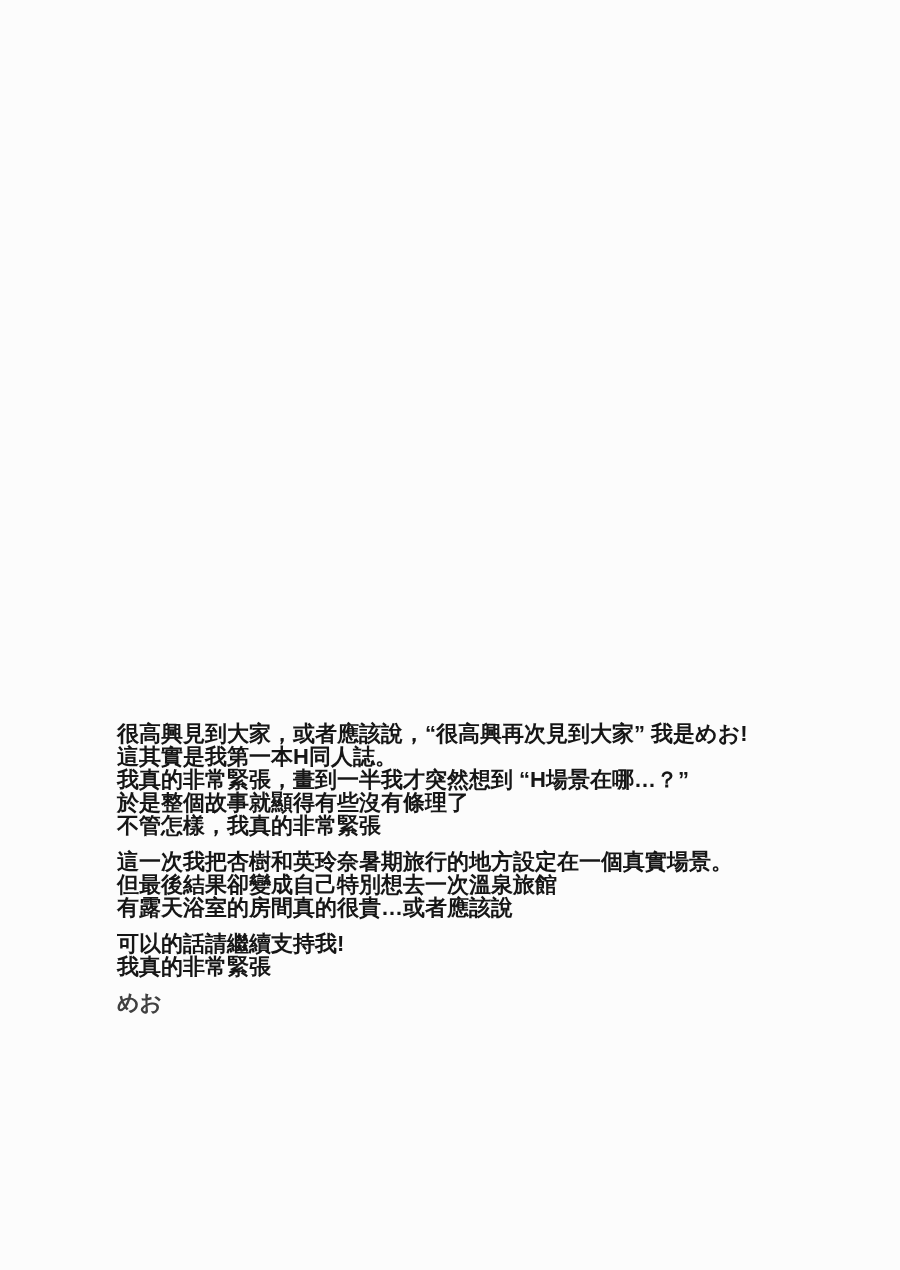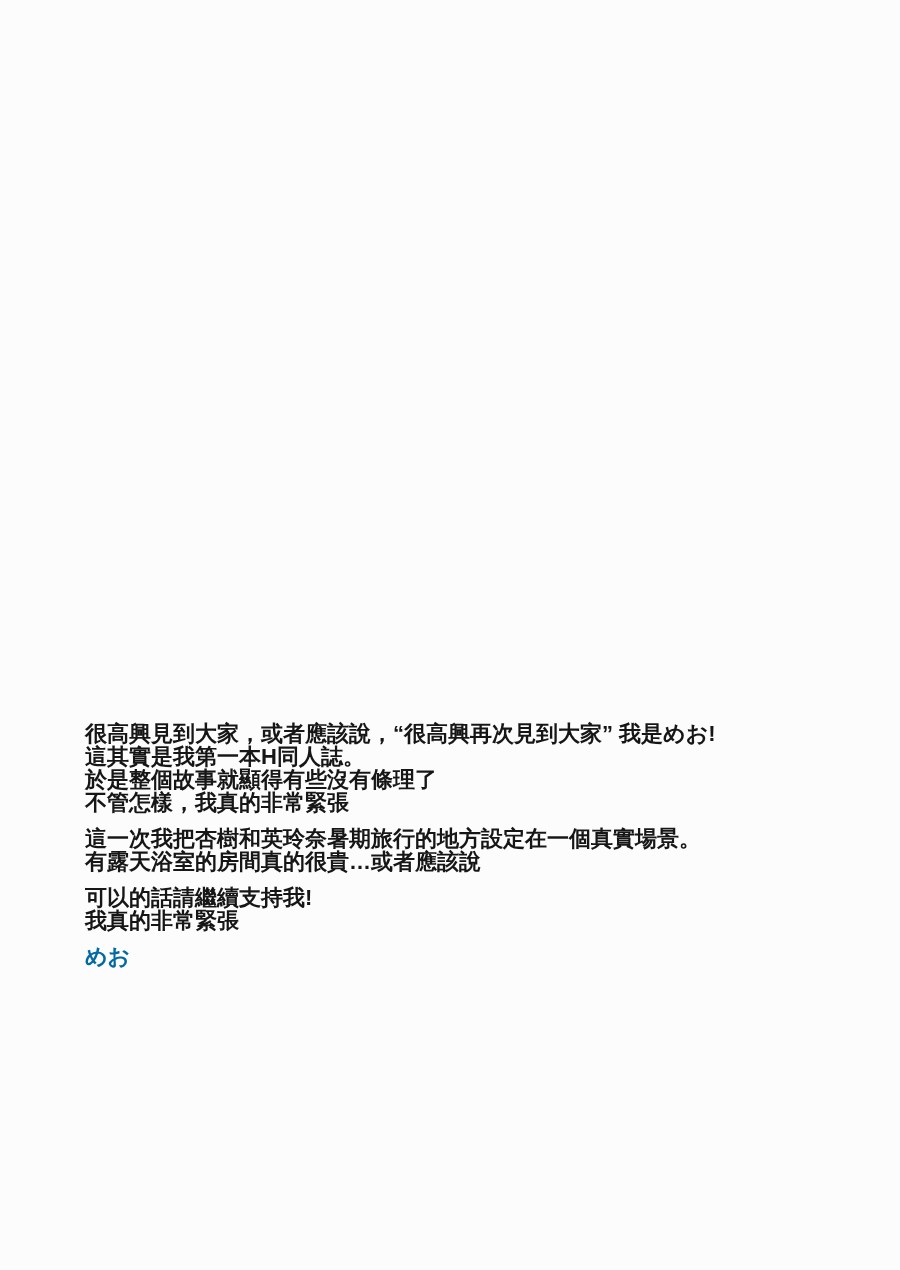--- a/index.html
+++ b/index.html
@@ -10,20 +10,21 @@
     width: 900px;
     height: 1270px;
     position: relative;
     overflow: hidden;
     background: #fcfcfc;
     font-family: "Liberation Sans", sans-serif;
   }
   .page {
     position: absolute;
     inset: 0;
+    margin-left: 32px;
   }
   .text-block {
     position: absolute;
     left: 85px;
     top: 722px;
     width: 780px;
     color: #161616;
     font-size: 22px;
     line-height: 23px;
     font-weight: 600;
@@ -34,37 +35,39 @@
     padding: 0;
   }
   .line {
     white-space: nowrap;
   }
   .signature {
     margin-top: 0;
     font-size: 22px;
     line-height: 23px;
     font-weight: 600;
-    color: #0369a1;
+    color: #404040;
   }
 </style>
 </head>
 <body style="background: rgb(252, 252, 252);">
 
 <div class="page">
   <div class="text-block" id="text-block" style="color: rgb(22, 22, 22);">
 
     <div class="paragraph">
         <div class="line">很高興見到大家，或者應該說，“很高興再次見到大家” 我是めお!</div>
         <div class="line">這其實是我第一本H同人誌。</div>
+        <div class="line">我真的非常緊張，畫到一半我才突然想到 “H場景在哪…？”</div>
         <div class="line">於是整個故事就顯得有些沒有條理了</div>
         <div class="line">不管怎樣，我真的非常緊張</div>
       </div>
       <div class="paragraph">
         <div class="line">這一次我把杏樹和英玲奈暑期旅行的地方設定在一個真實場景。</div>
+        <div class="line">但最後結果卻變成自己特別想去一次溫泉旅館</div>
         <div class="line">有露天浴室的房間真的很貴…或者應該說</div>
       </div>
       <div class="paragraph">
         <div class="line">可以的話請繼續支持我!</div>
         <div class="line">我真的非常緊張</div>
       </div>
       <div class="signature" id="signature-slot">めお</div>
   </div>
 </div>
 

